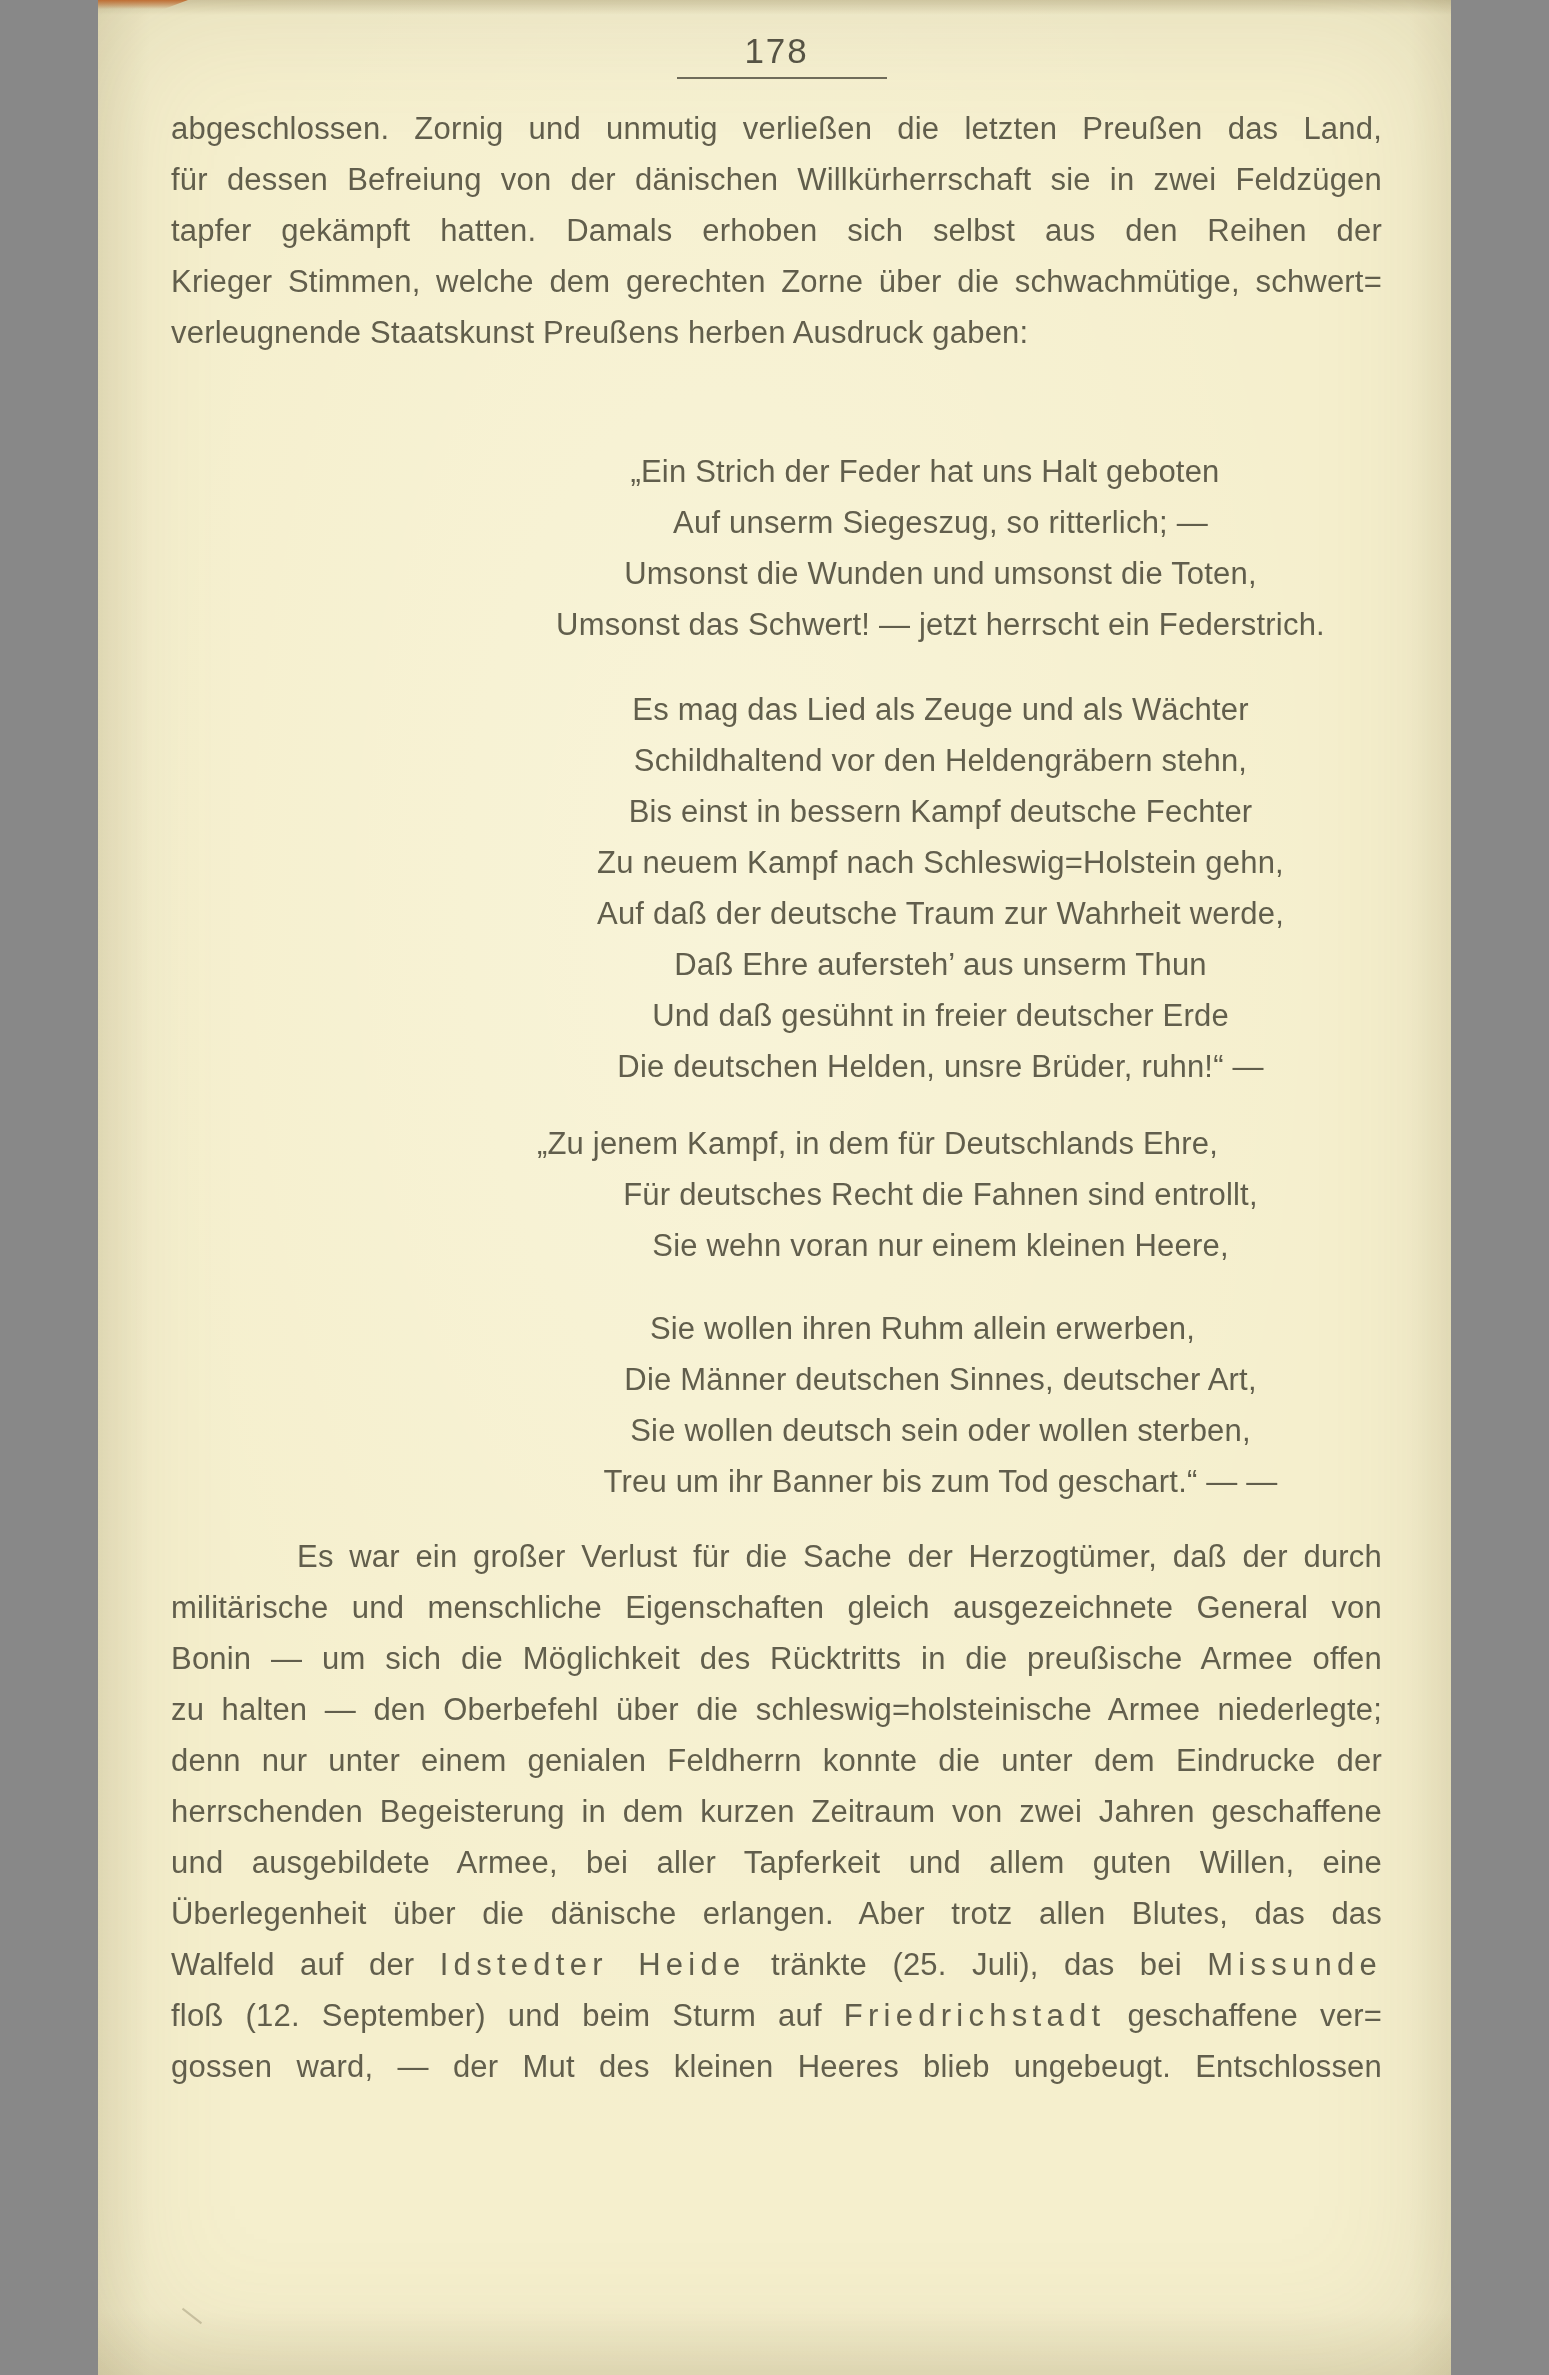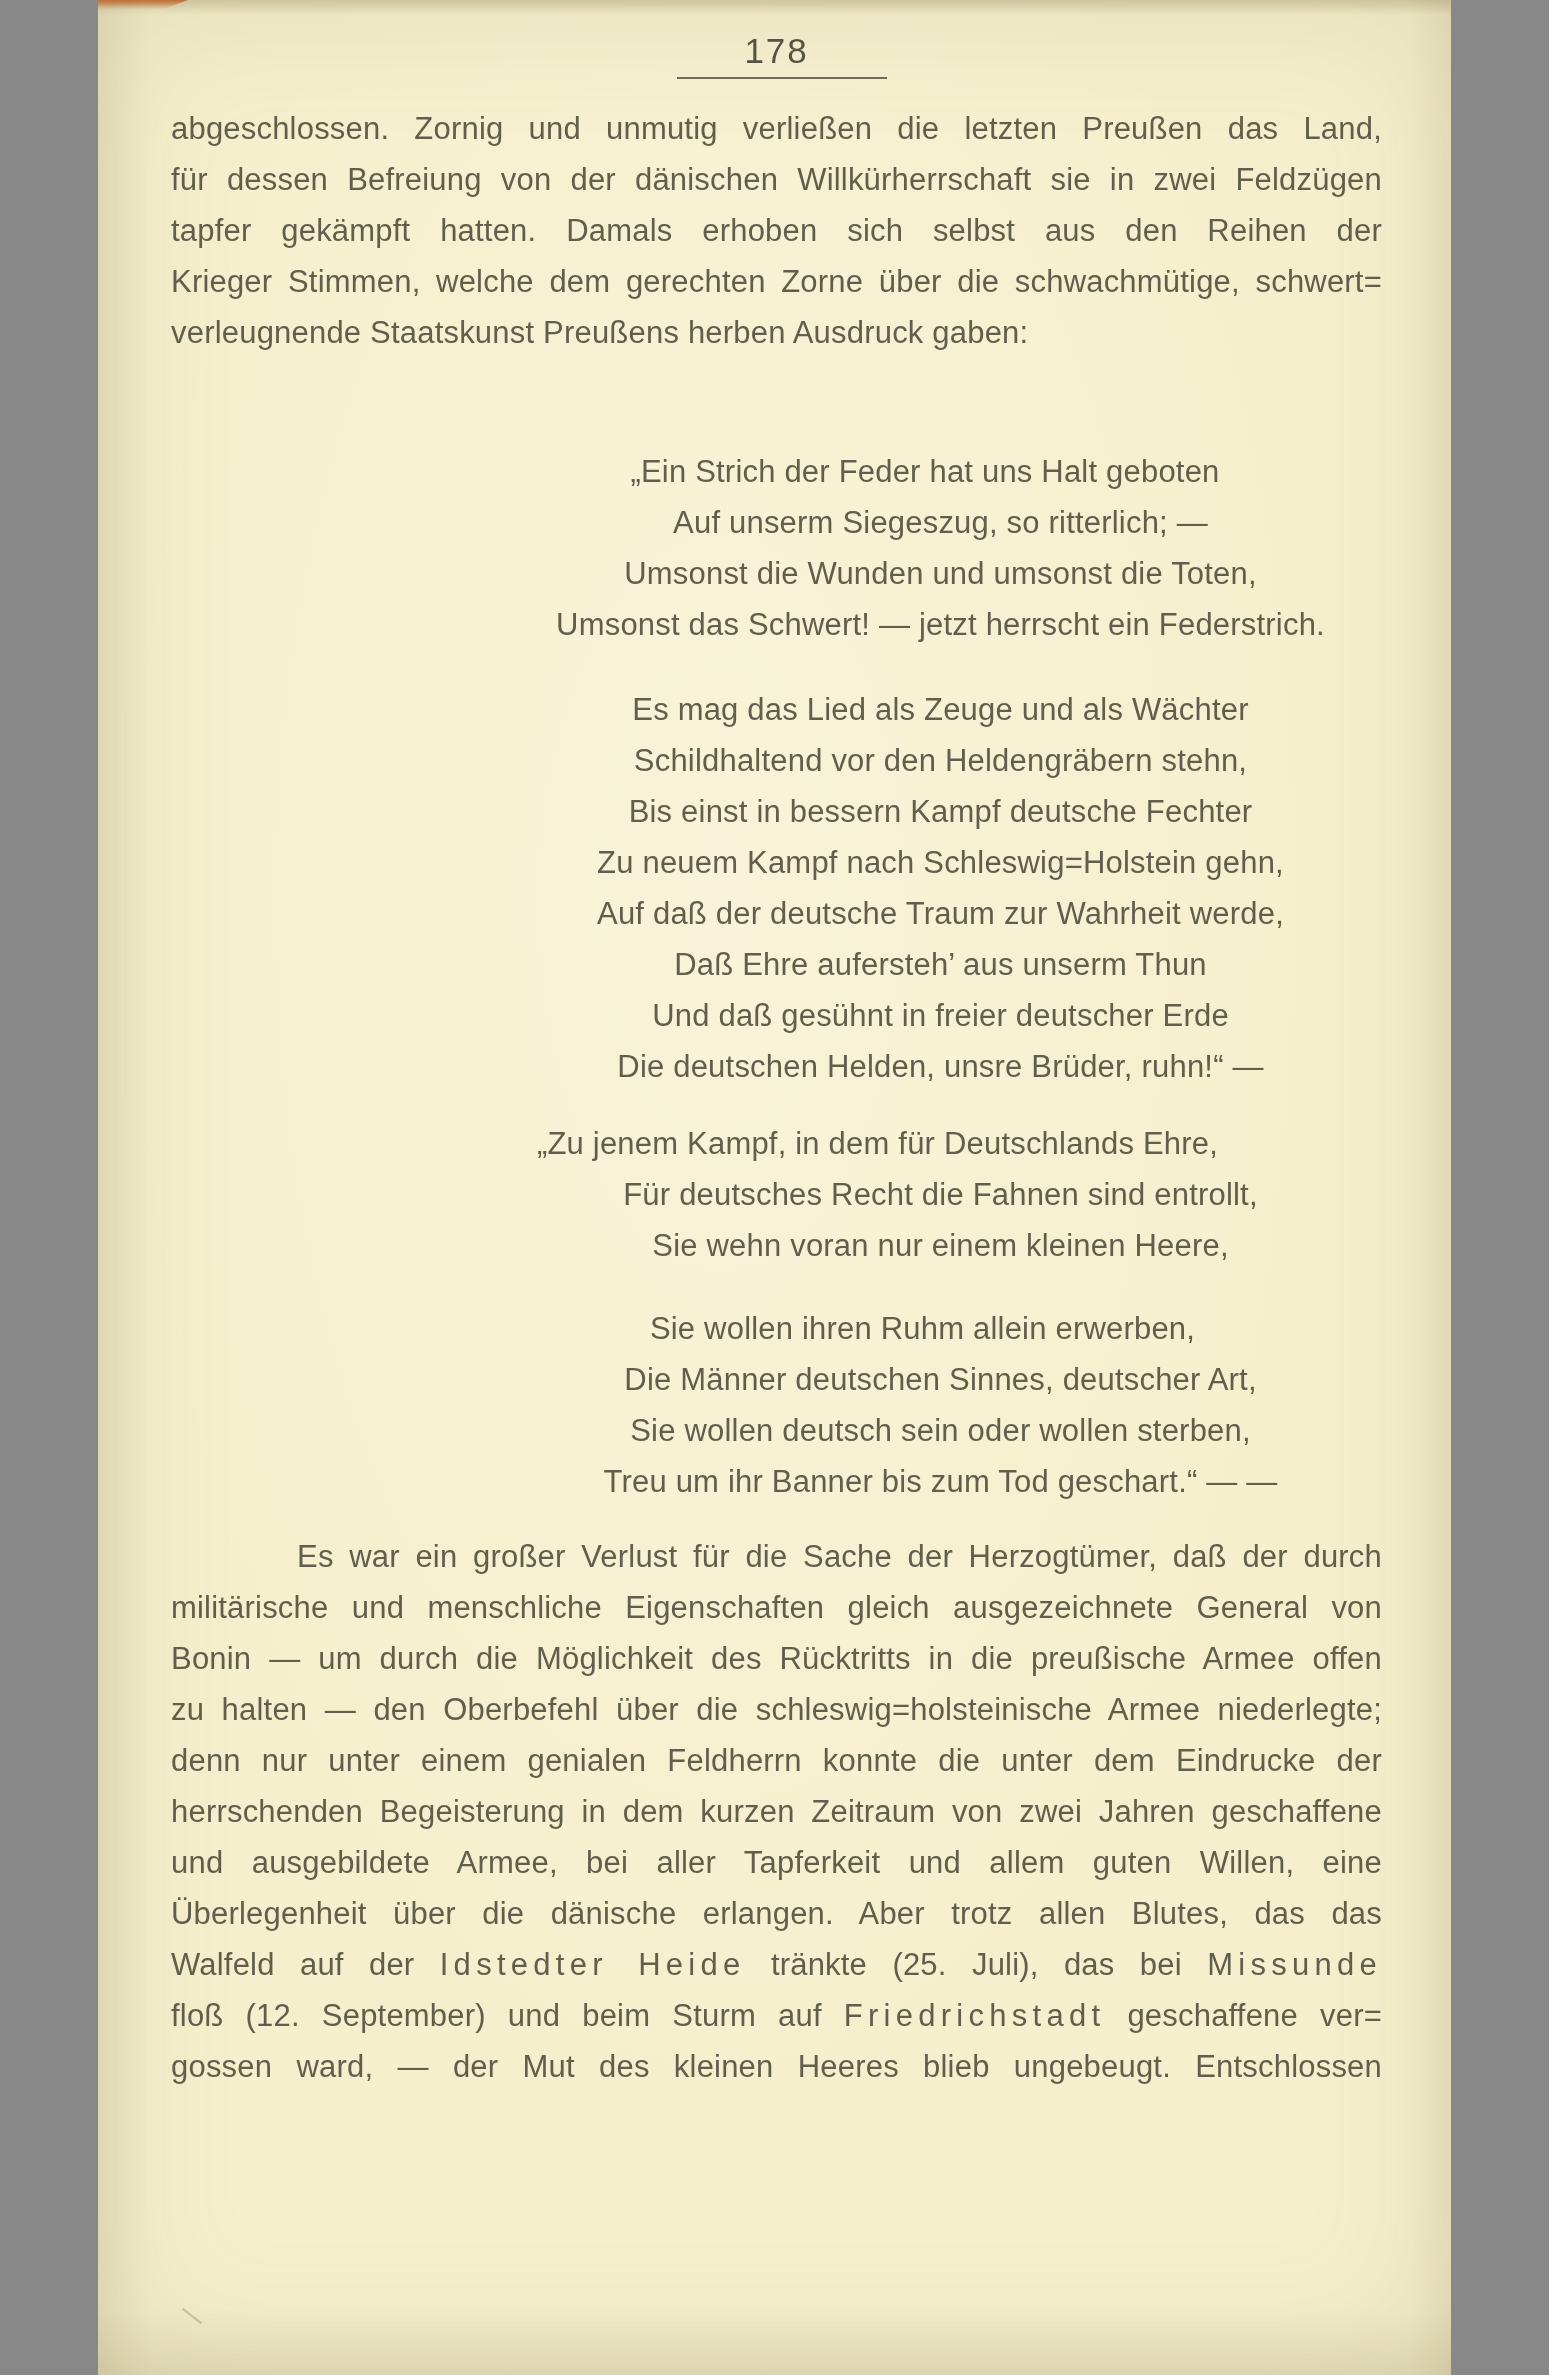--- a/index.html
+++ b/index.html
@@ -118,21 +118,21 @@
       <div class="stanza s4">
         <div class="vline out-md">Sie wollen ihren Ruhm allein erwerben,</div>
         <div class="vline">Die Männer deutschen Sinnes, deutscher Art,</div>
         <div class="vline">Sie wollen deutsch sein oder wollen sterben,</div>
         <div class="vline">Treu um ihr Banner bis zum Tod geschart.“ — —</div>
       </div>
 
       <div class="para para3">
         <div class="jline firstline">Es war ein großer Verlust für die Sache der Herzogtümer, daß der durch</div>
         <div class="jline">militärische und menschliche Eigenschaften gleich ausgezeichnete General von</div>
-        <div class="jline">Bonin — um durch die Möglichkeit des Rücktritts in die preußische Armee offen</div>
+        <div class="jline">Bonin — um sich die Möglichkeit des Rücktritts in die preußische Armee offen</div>
         <div class="jline">zu halten — den Oberbefehl über die schleswig=holsteinische Armee niederlegte;</div>
         <div class="jline">denn nur unter einem genialen Feldherrn konnte die unter dem Eindrucke der</div>
         <div class="jline">herrschenden Begeisterung in dem kurzen Zeitraum von zwei Jahren geschaffene</div>
         <div class="jline">und ausgebildete Armee, bei aller Tapferkeit und allem guten Willen, eine</div>
         <div class="jline">Überlegenheit über die dänische erlangen. Aber trotz allen Blutes, das das</div>
         <div class="jline">
           <span>Walfeld auf der </span><span class="sperr">Idstedter Heide</span><span> tränkte (25. Juli), das bei </span><span class="sperr">Missunde</span>
         </div>
         <div class="jline">
           <span>floß (12. September) und beim Sturm auf </span><span class="sperr">Friedrichstadt</span><span> geschaffene ver=</span>

